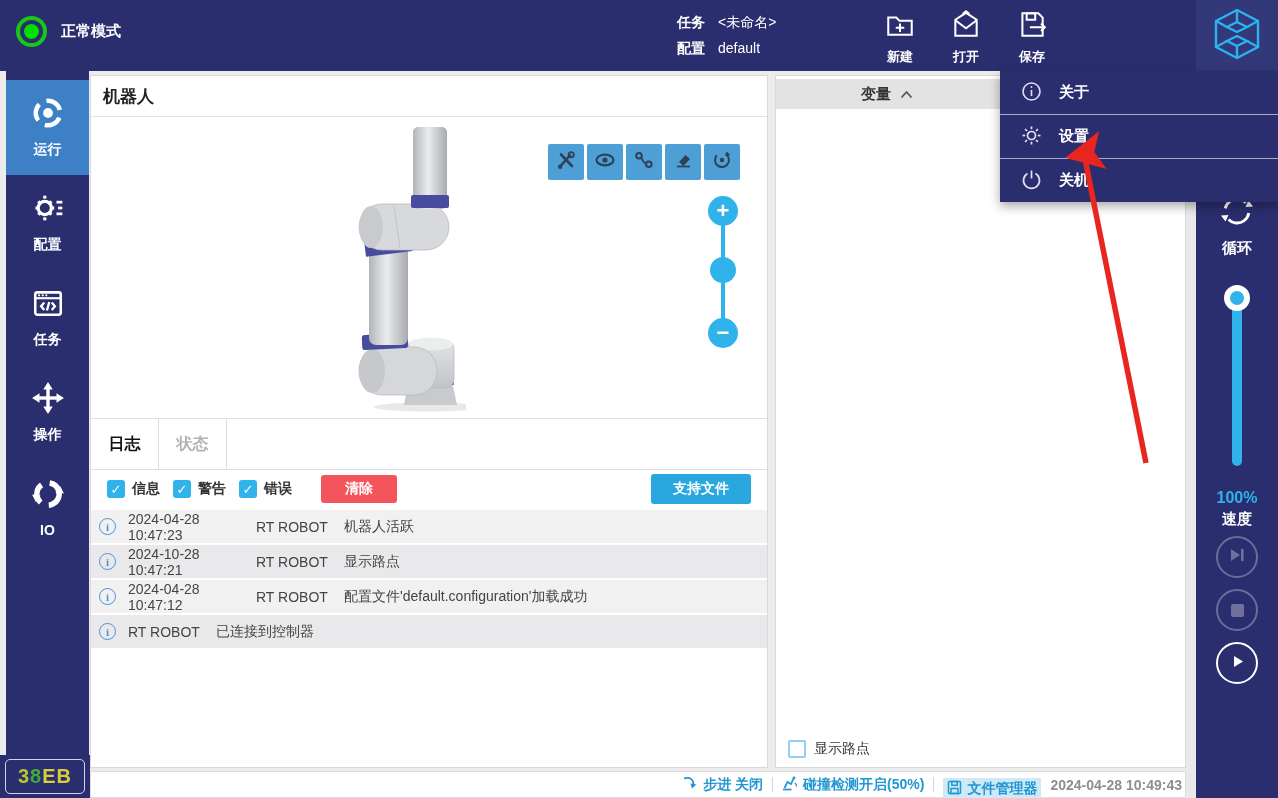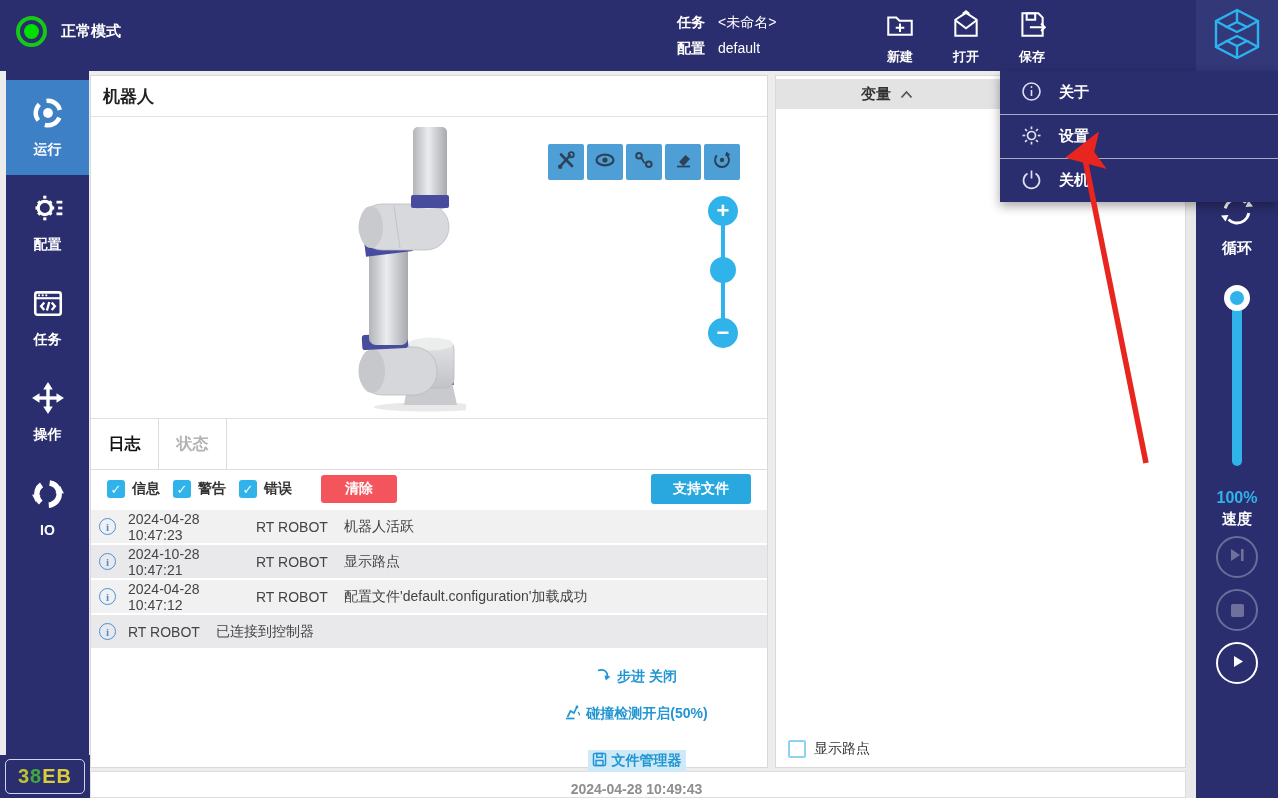--- a/index.html
+++ b/index.html
@@ -58,21 +58,21 @@
   .log-rows { }
   .log-row { height:35px; display:flex; align-items:center; padding-left:8px; border-top:2px solid #fff; font-size:14px; color:#444; }
   .log-row.odd { background:#f1f1f2; }
   .log-row.even { background:#e9e9eb; }
   .info-ic { width:17px; height:17px; border-radius:50%; border:1.5px solid #4a90d9; color:#4a90d9; font-size:11px; font-weight:700; display:flex; align-items:center; justify-content:center; margin-right:12px; flex:0 0 auto; font-family:"Liberation Serif","DejaVu Serif",serif; }
   .log-time { width:128px; flex:0 0 auto; }
   .log-src { width:88px; flex:0 0 auto; }
   .log-msg { flex:1; }
 
   
-  .status-bar { position:absolute; left:90px; top:771px; width:1096px; height:27px; background:#fff; border:1px solid #ddd; display:flex; align-items:center; justify-content:flex-end; gap:9px; padding-right:3px; font-size:14px; font-weight:700; color:#2196d3;flex-direction:column; }
+  .status-bar { position:absolute; left:90px; top:771px; width:1096px; height:27px; background:#fff; border:1px solid #ddd; display:flex; align-items:center; justify-content:flex-end; gap:9px; padding-right:3px; font-size:14px; font-weight:700; color:#2196d3; }
   .sb-item { display:flex; align-items:center; gap:5px; cursor:pointer; }
   .sb-sep { width:1px; height:15px; background:#d5d5d5; }
   .sb-fm { background:#cfe9f7; padding:2px 4px;margin-top:9px; }
   .sb-ts { color:#8e8e8e; }
 
   
   .variables-panel { position:absolute; left:775px; top:75px; width:411px; height:693px; background:#fff; border:1px solid #d9d9d9; padding-top:3px; }
   .var-header { height:30px; background:#e3e3e3; display:flex; align-items:center; }
   .var-title-wrap { margin-left:85px; display:flex; align-items:center; gap:9px; cursor:pointer; }
   .var-title { font-size:15px; font-weight:700; color:#333; }

